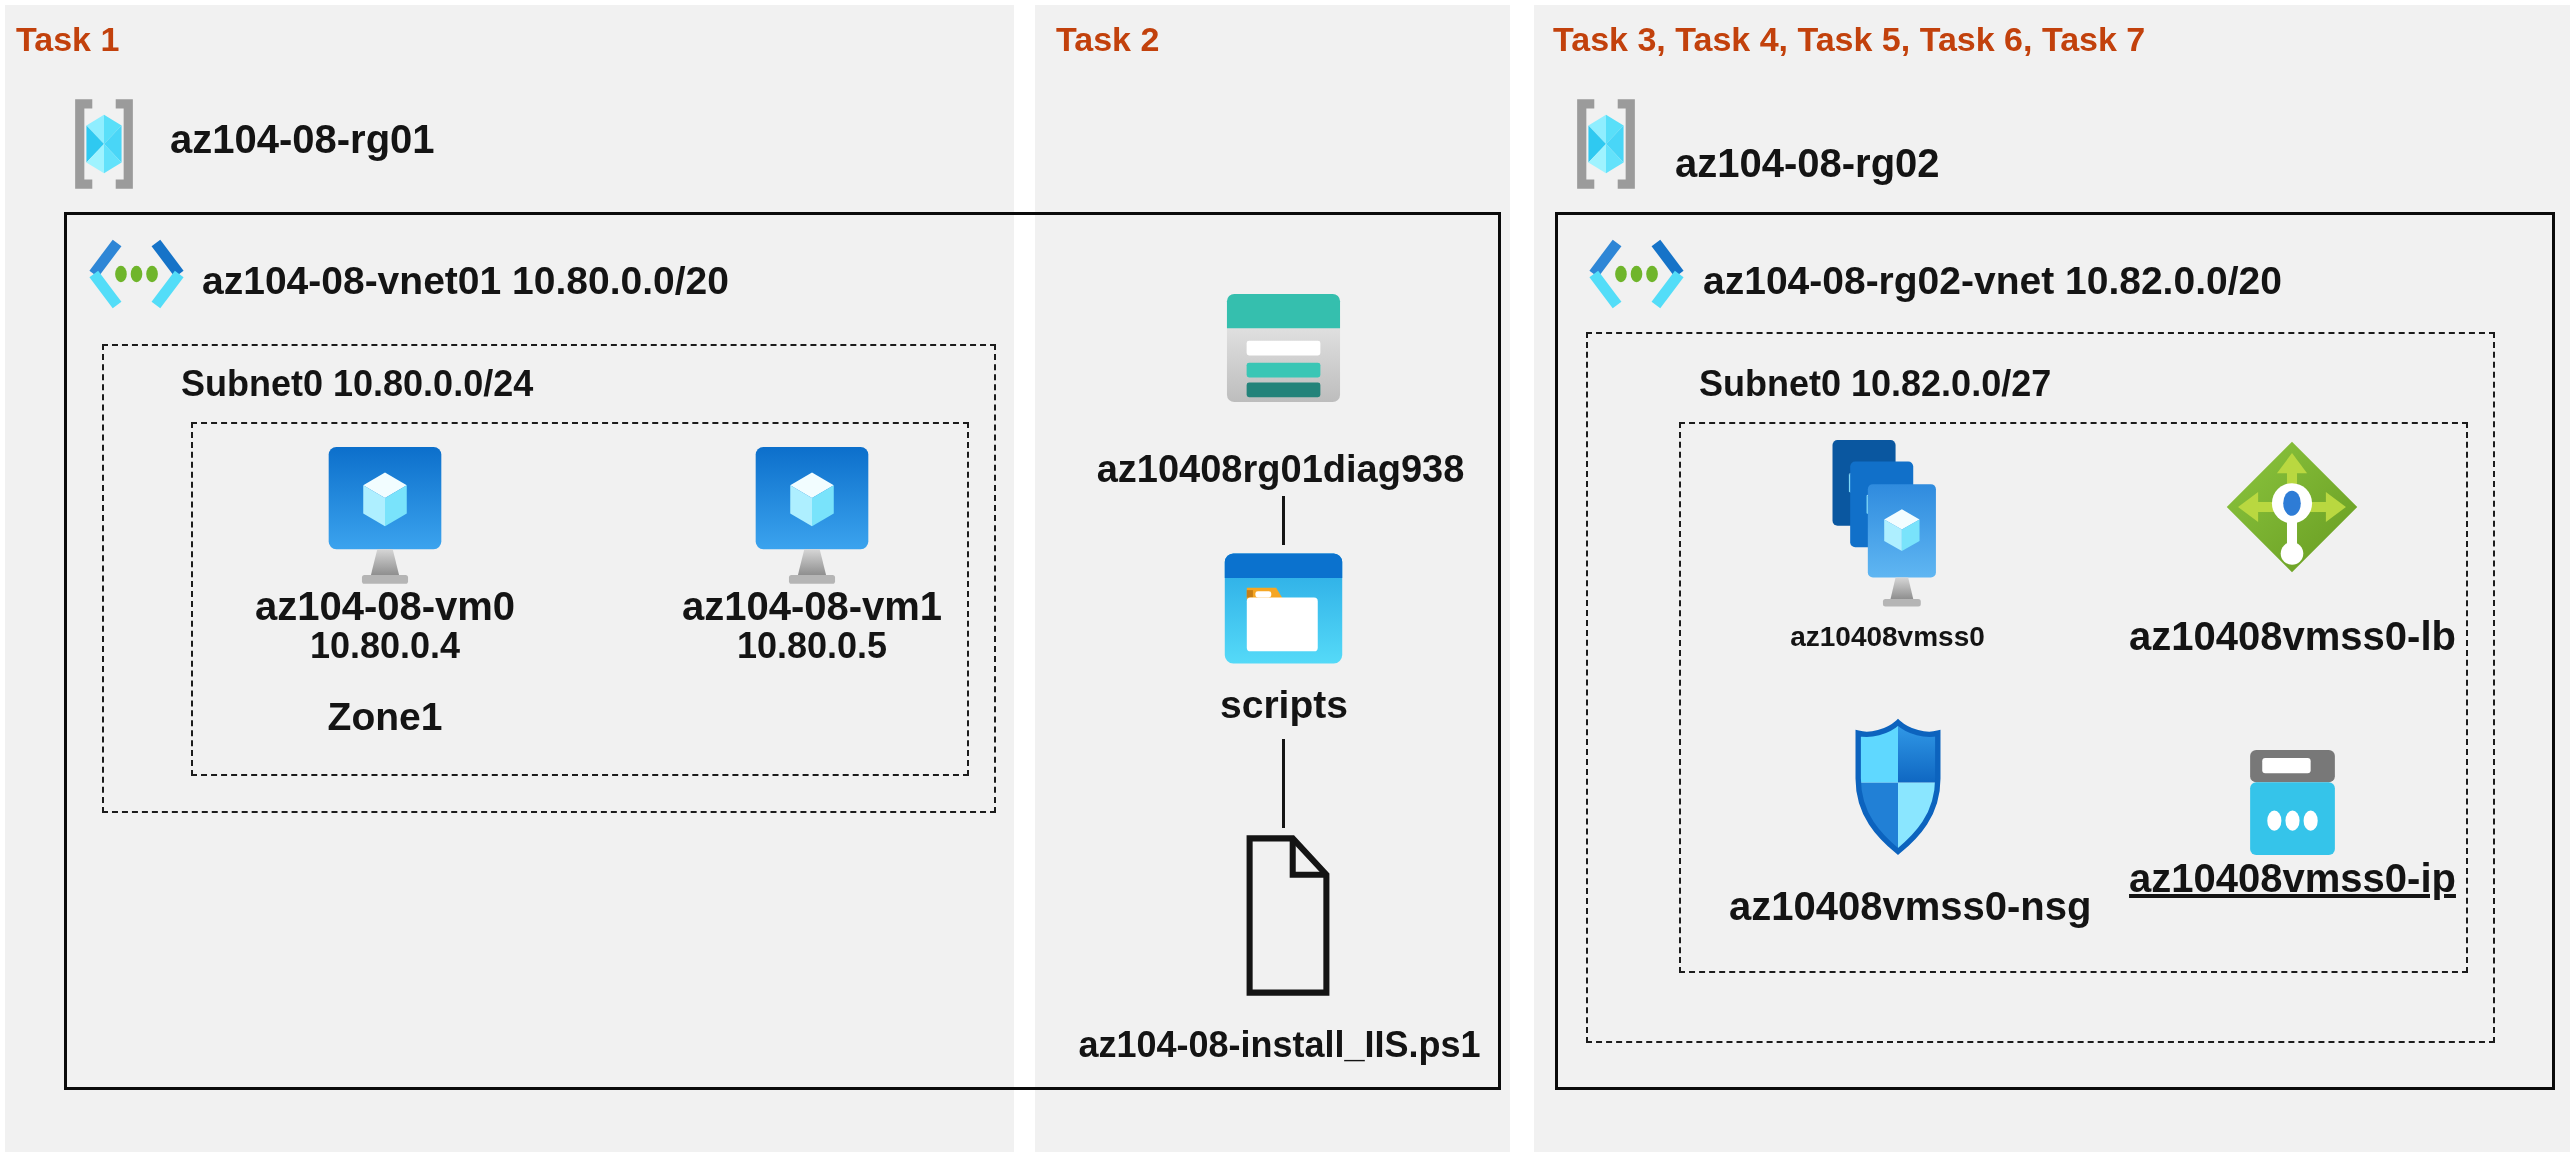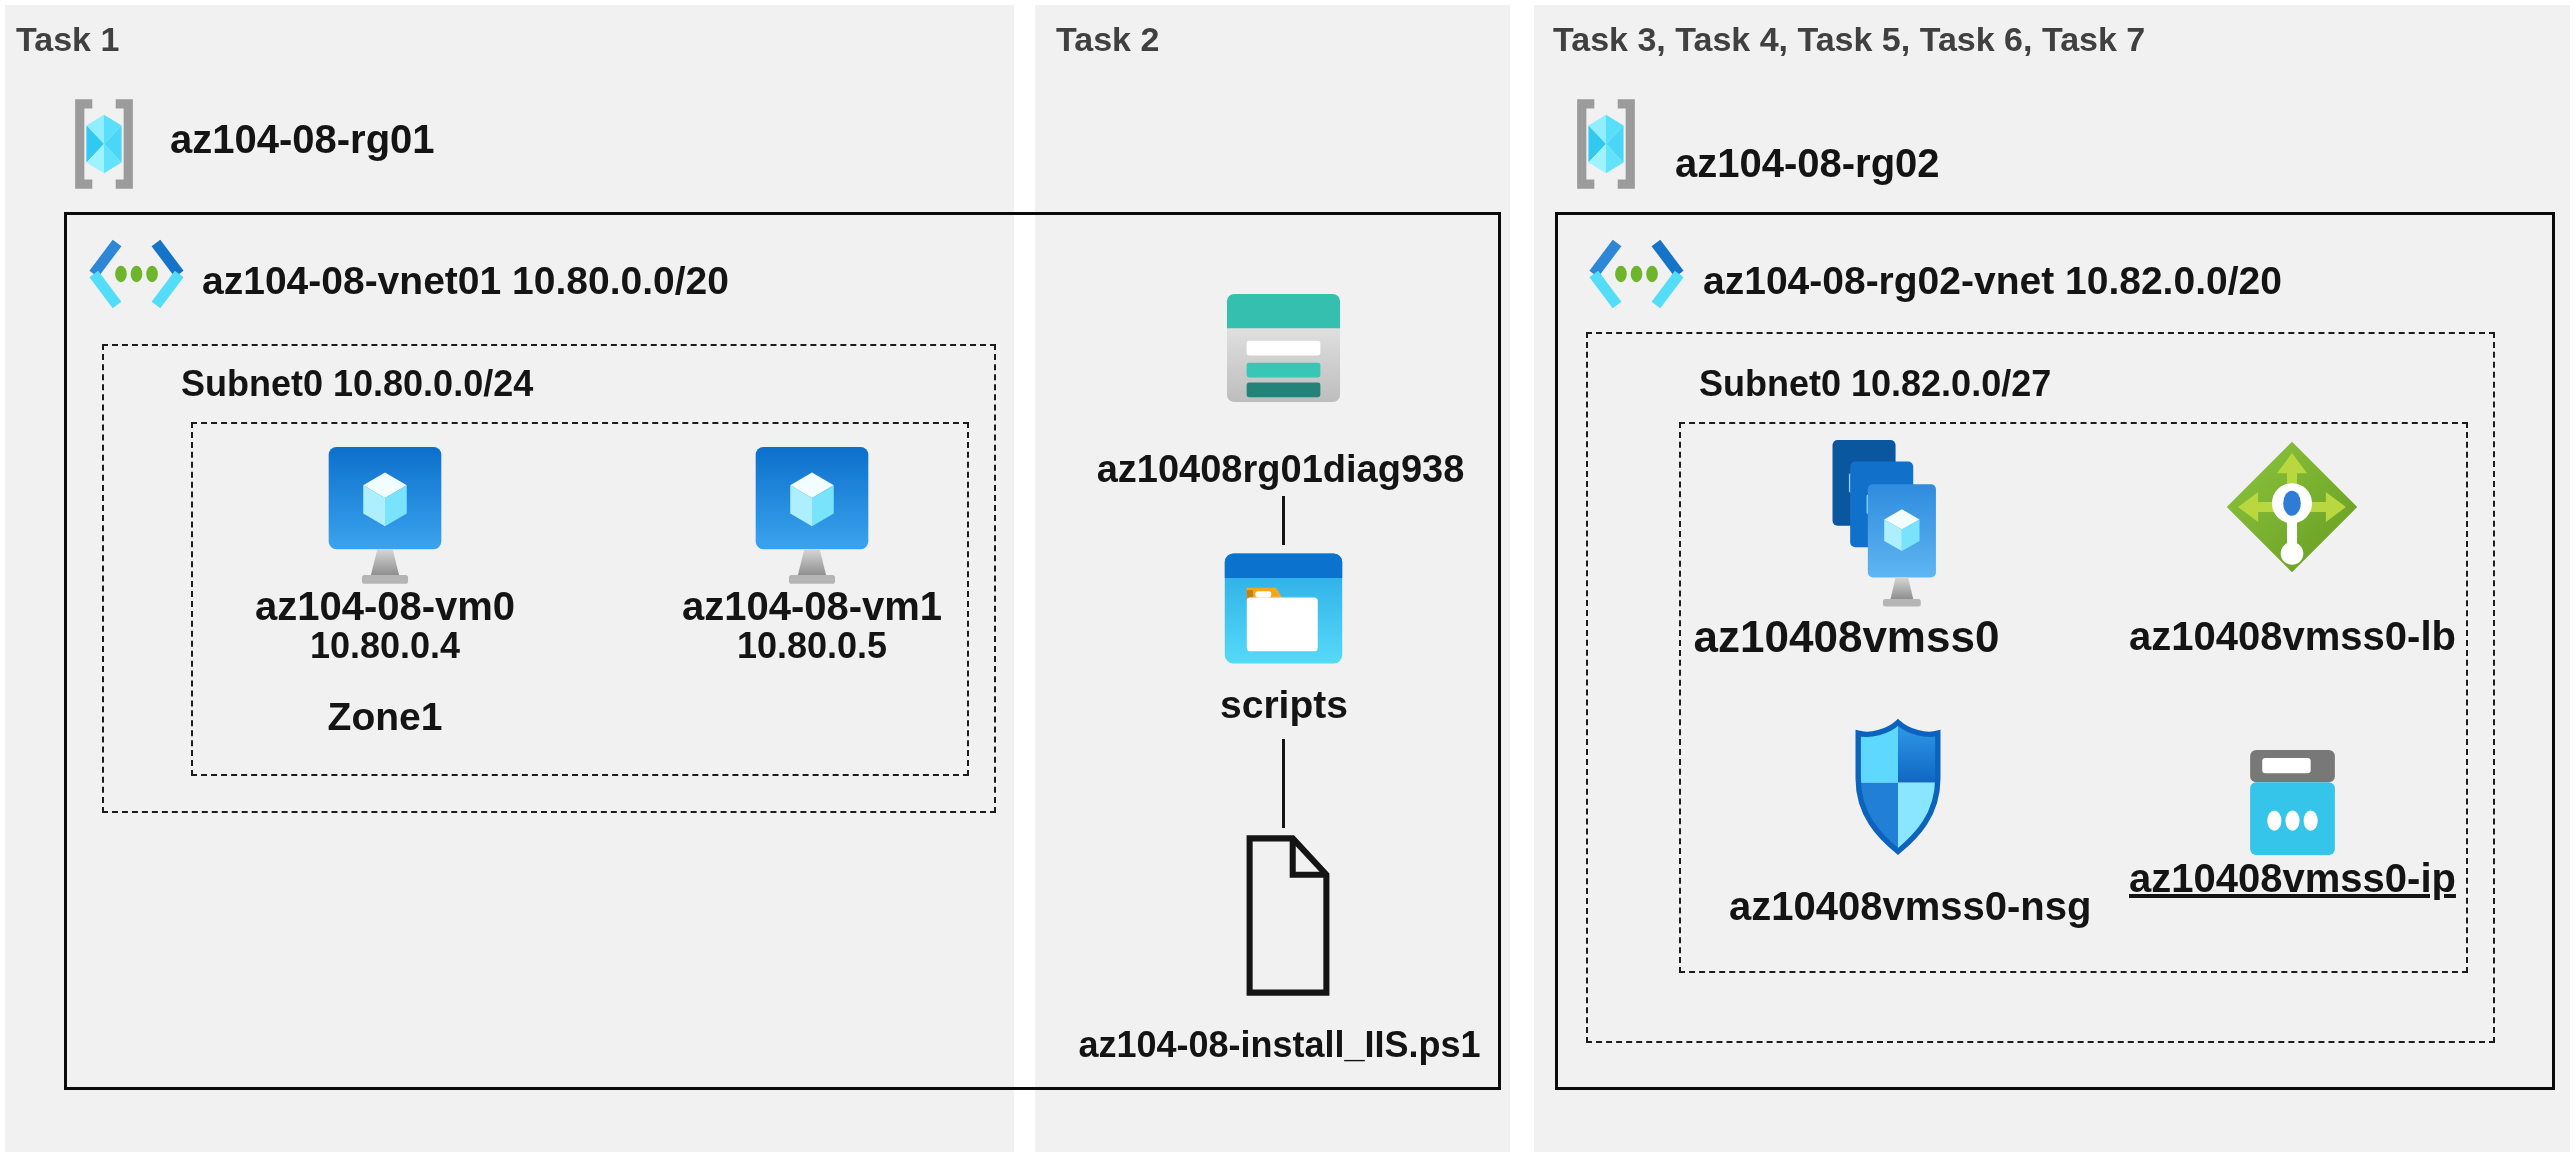--- a/index.html
+++ b/index.html
@@ -1,19 +1,19 @@
 <!DOCTYPE html>
 <html style="font-size:10.8px"><head>
 <meta charset="utf-8">
 <style>
   html,body{margin:0;padding:0;background:#ffffff;}
   #canvas{position:relative;width:2576px;height:1166px;background:#ffffff;overflow:hidden;
           font-family:"Liberation Sans",sans-serif;color:#111;}
   .panel{position:absolute;top:5.4px;height:1147px;background:#F1F1F1;}
-  .hdr{position:absolute;font-weight:700;font-size:34px;color:#404040;white-space:nowrap;}
+  .hdr{position:absolute;font-weight:700;font-size:34px;color:#c2410c;white-space:nowrap;}
   .lbl{position:absolute;white-space:nowrap;color:#141414;}
   .b{font-weight:700;}
   .r{font-weight:700;}
   .ctr{text-align:center;}
   .solidbox{position:absolute;border:3.4px solid #0b0b0b;box-sizing:border-box;background:transparent;}
   .dashbox{position:absolute;border:2.7px dashed #1c1c1c;box-sizing:border-box;background:transparent;}
   .vline{position:absolute;width:2.7px;background:#151515;}
   svg{position:absolute;display:block;}
 </style>
 </head>
@@ -203,21 +203,21 @@
     <polygon points="55,37 67,44 55,51 43,44" fill="#BFF0FF"></polygon>
     <polygon points="43,44 55,51 55,65 43,58" fill="#7FD9F7"></polygon>
     <polygon points="55,51 67,44 67,58 55,65" fill="#55C3EE"></polygon>
     <rect x="44" y="35" width="54" height="74" rx="4" fill="url(#vmssf)"></rect>
     <polygon points="71,55 85,63 71,71 57,63" fill="#F2FDFF"></polygon>
     <polygon points="57,63 71,71 71,88 57,80" fill="#AEEFFF"></polygon>
     <polygon points="71,71 85,63 85,80 71,88" fill="#79E3FB"></polygon>
     <path d="M66,109 L76,109 L80,126 L62,126 Z" fill="url(#vmsss)"></path>
     <rect x="56" y="126" width="30" height="6" rx="2" fill="#B5B5B5"></rect>
   </svg>
-  <div class="lbl b ctr" style="left:1678px;top:615px;width:337px;font-size:44px;line-height:43px;">az10408vmss0</div>
+  <div class="lbl b ctr" style="left:1719px;top:615px;width:337px;font-size:28px;line-height:43px;">az10408vmss0</div>
 
   <svg style="left:2223px;top:438px;" width="138" height="138" viewBox="0 0 110 110">
     <defs>
       <linearGradient id="lbg" x1="0" y1="0" x2="1" y2="1">
         <stop offset="0" stop-color="#8CC63F"></stop>
           <stop offset="1" stop-color="#679B21"></stop>
       </linearGradient>
     </defs>
     <polygon points="55,3 107,55 55,107 3,55" fill="url(#lbg)"></polygon>
     <rect x="51" y="26" width="8" height="24" fill="#B9D840"></rect>

